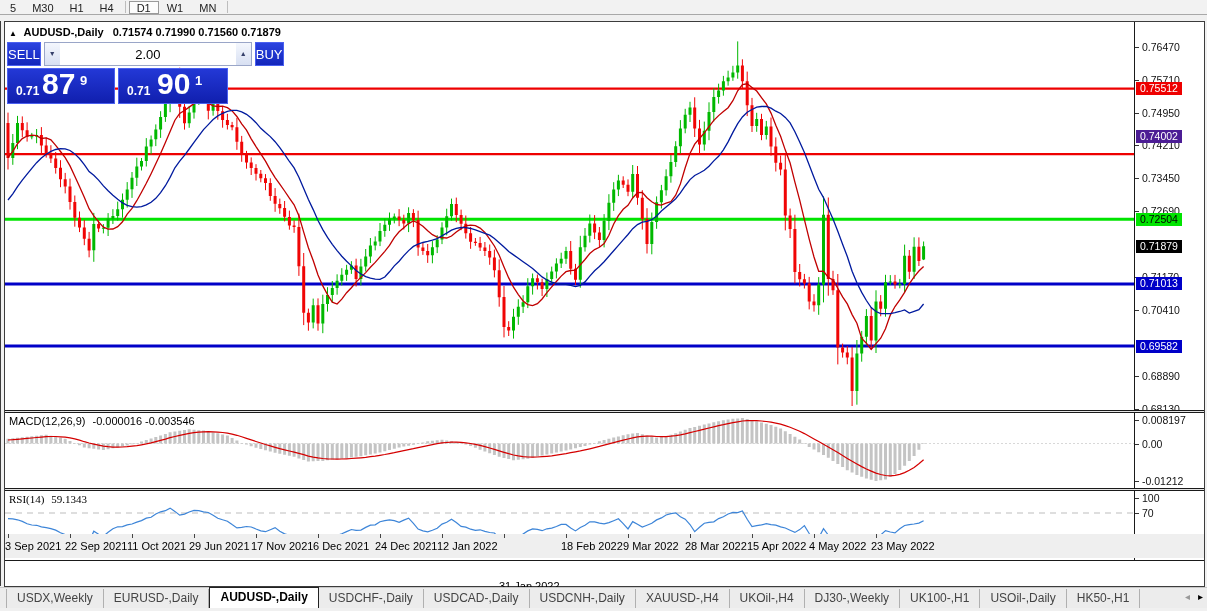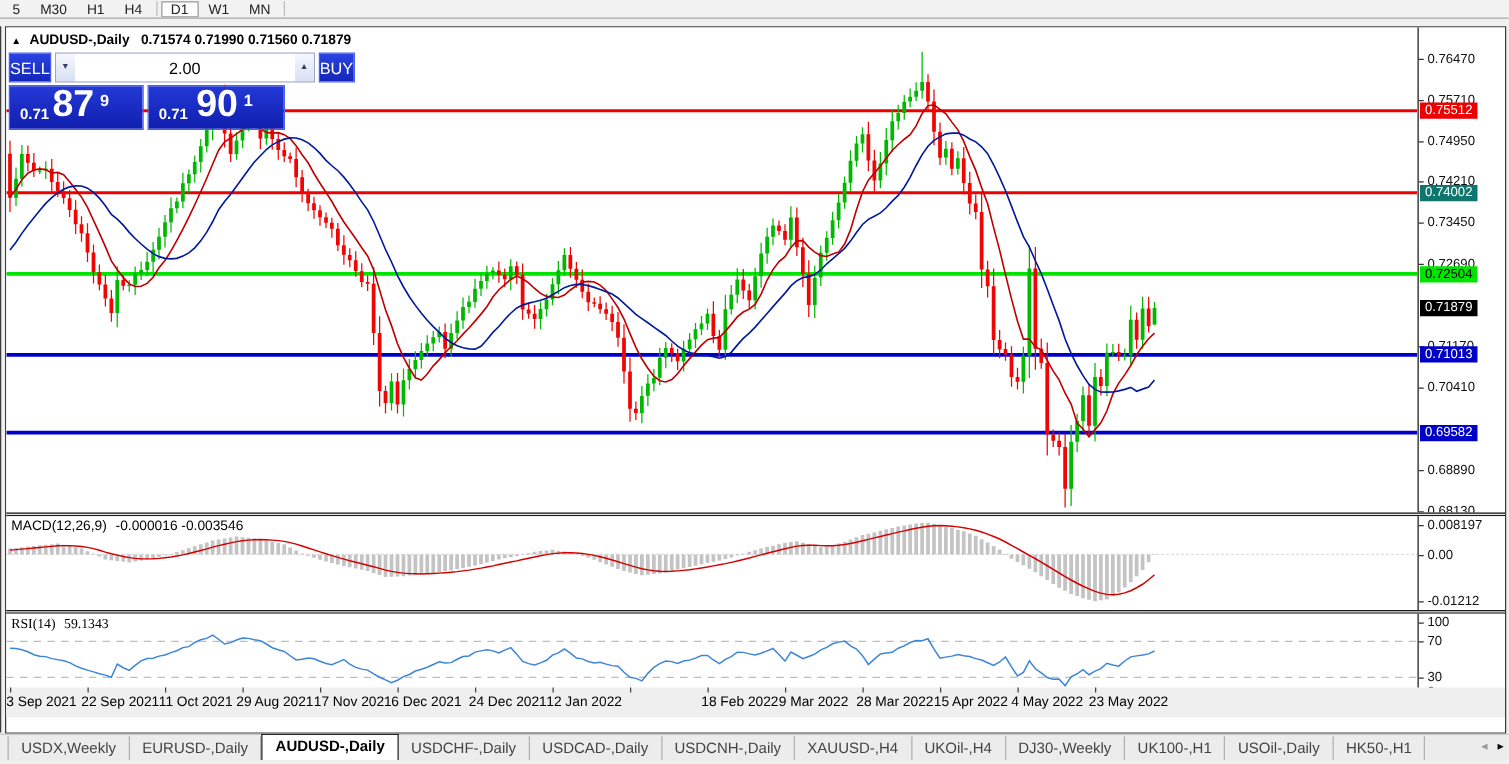--- a/index.html
+++ b/index.html
@@ -54,21 +54,21 @@
   .price-box { background:linear-gradient(#2338d6,#101fae); color:#fff; border:1px solid #4a60f0;
                position:relative; height:36px; }
   .pb-sell { width:108px; } .pb-buy { width:110px; margin-left:3px; }
   .pb-small { position:absolute; left:8px; bottom:5px; font-size:12px; font-weight:700; }
   .pb-big { position:absolute; left:36px; top:-2px; font-size:30px; font-weight:700; }
   .pb-sup { position:absolute; font-size:13px; font-weight:700; top:4px; }
   .pb-sell .pb-big { left:34px; } .pb-sell .pb-sup { left:72px; }
   .pb-buy .pb-big { left:38px; } .pb-buy .pb-sup { left:76px; }
 
   
-  .datestrip { position:absolute; left:0; top:528px; width:1199px; height:24px; background:#efefef; }
+  .datestrip { position:absolute; left:0; top:512px; width:1199px; height:24px; background:#efefef; }
   .dtick { position:absolute; top:0; width:1px; height:4px; background:#444; }
   .dlab { position:absolute; top:6px; font-size:11px; color:#000; white-space:nowrap; }
 
   
   .tabbar { position:absolute; left:0; top:587px; width:1207px; height:21px; background:#ececec;
             display:flex; align-items:flex-end; padding-left:6px; border-top:1px solid #c8c8c8; }
   .tab { font-size:12px; color:#444; padding:2px 10px 3px 10px; border-right:1px solid #b0b0b0;
          cursor:pointer; white-space:nowrap; height:19px; }
   .tab:first-of-type { border-left:1px solid #b0b0b0; }
   .tab.active { background:#fff; color:#000; font-weight:700; border:1px solid #222;
@@ -176,21 +176,21 @@
         </div>
         <div class="axlab" style="top: 348.048px;">
           <span class="dash"></span>
           <span class="t">0.68890</span>
         </div>
         <div class="axlab" style="top: 381.039px;">
           <span class="dash"></span>
           <span class="t">0.68130</span>
         </div>
         <div class="badge" style="top: 60.0868px; background: rgb(238, 0, 0); color: rgb(255, 255, 255);">0.75512</div>
-        <div class="badge" style="top: 126px; background: #0f766e; color: rgb(255, 255, 255); text-align: right;">0.74002</div>
+        <div class="badge" style="top: 108px; background: #4c1d95; color: rgb(255, 255, 255); text-align: right;">0.74002</div>
         <div class="badge" style="top: 190.664px; background: rgb(0, 228, 0); color: rgb(0, 0, 0);">0.72504</div>
         <div class="badge" style="top: 255.388px; background: rgb(0, 0, 200); color: rgb(255, 255, 255);">0.71013</div>
         <div class="badge" style="top: 317.508px; background: rgb(0, 0, 200); color: rgb(255, 255, 255);">0.69582</div>
         <div class="badge" style="top: 217.795px; background: rgb(0, 0, 0); color: rgb(255, 255, 255);">0.71879</div>
       </div>
 
     <div class="divider" style="top:388px;"></div>
 
     <div class="plot" id="macdPlot" style="top:391px;width:1129px;height:75px;">
       <svg id="macdSvg" width="1129" height="75">
@@ -253,21 +253,21 @@
     <div class="thinline" style="top:538px;"></div>
 
     <div class="datestrip" id="dateStrip">
         <div class="dtick" style="left: 3px;"></div>
         <div class="dlab" style="left: 0px;">3 Sep 2021</div>
         <div class="dtick" style="left: 65px;"></div>
         <div class="dlab" style="left: 60px;">22 Sep 2021</div>
         <div class="dtick" style="left: 127px;"></div>
         <div class="dlab" style="left: 122px;">11 Oct 2021</div>
         <div class="dtick" style="left: 189px;"></div>
-        <div class="dlab" style="left: 184px;">29 Aug 2021</div>
+        <div class="dlab" style="left: 184px;">29 Jun 2021</div>
         <div class="dtick" style="left: 251px;"></div>
         <div class="dlab" style="left: 246px;">17 Nov 2021</div>
         <div class="dtick" style="left: 313px;"></div>
         <div class="dlab" style="left: 308px;">6 Dec 2021</div>
         <div class="dtick" style="left: 375px;"></div>
         <div class="dlab" style="left: 370px;">24 Dec 2021</div>
         <div class="dtick" style="left: 437px;"></div>
         <div class="dlab" style="left: 432px;">12 Jan 2022</div>
         <div class="dtick" style="left: 499px;"></div>
         <div class="dlab" style="left: 494px; margin-top: 40px;">31 Jan 2022</div>

